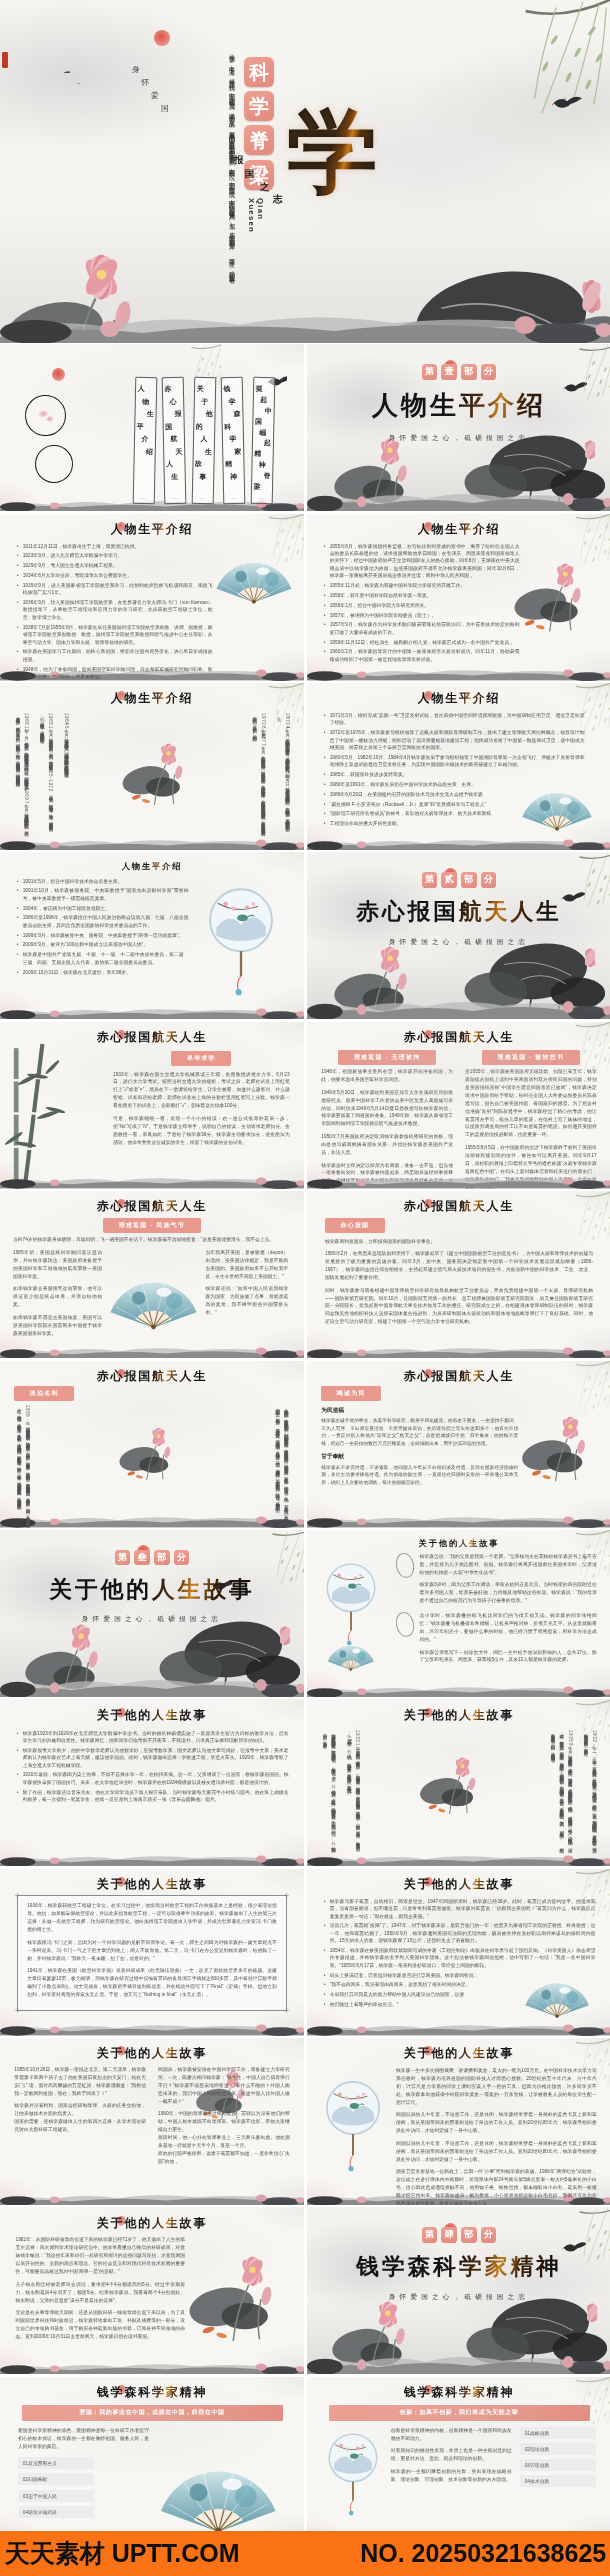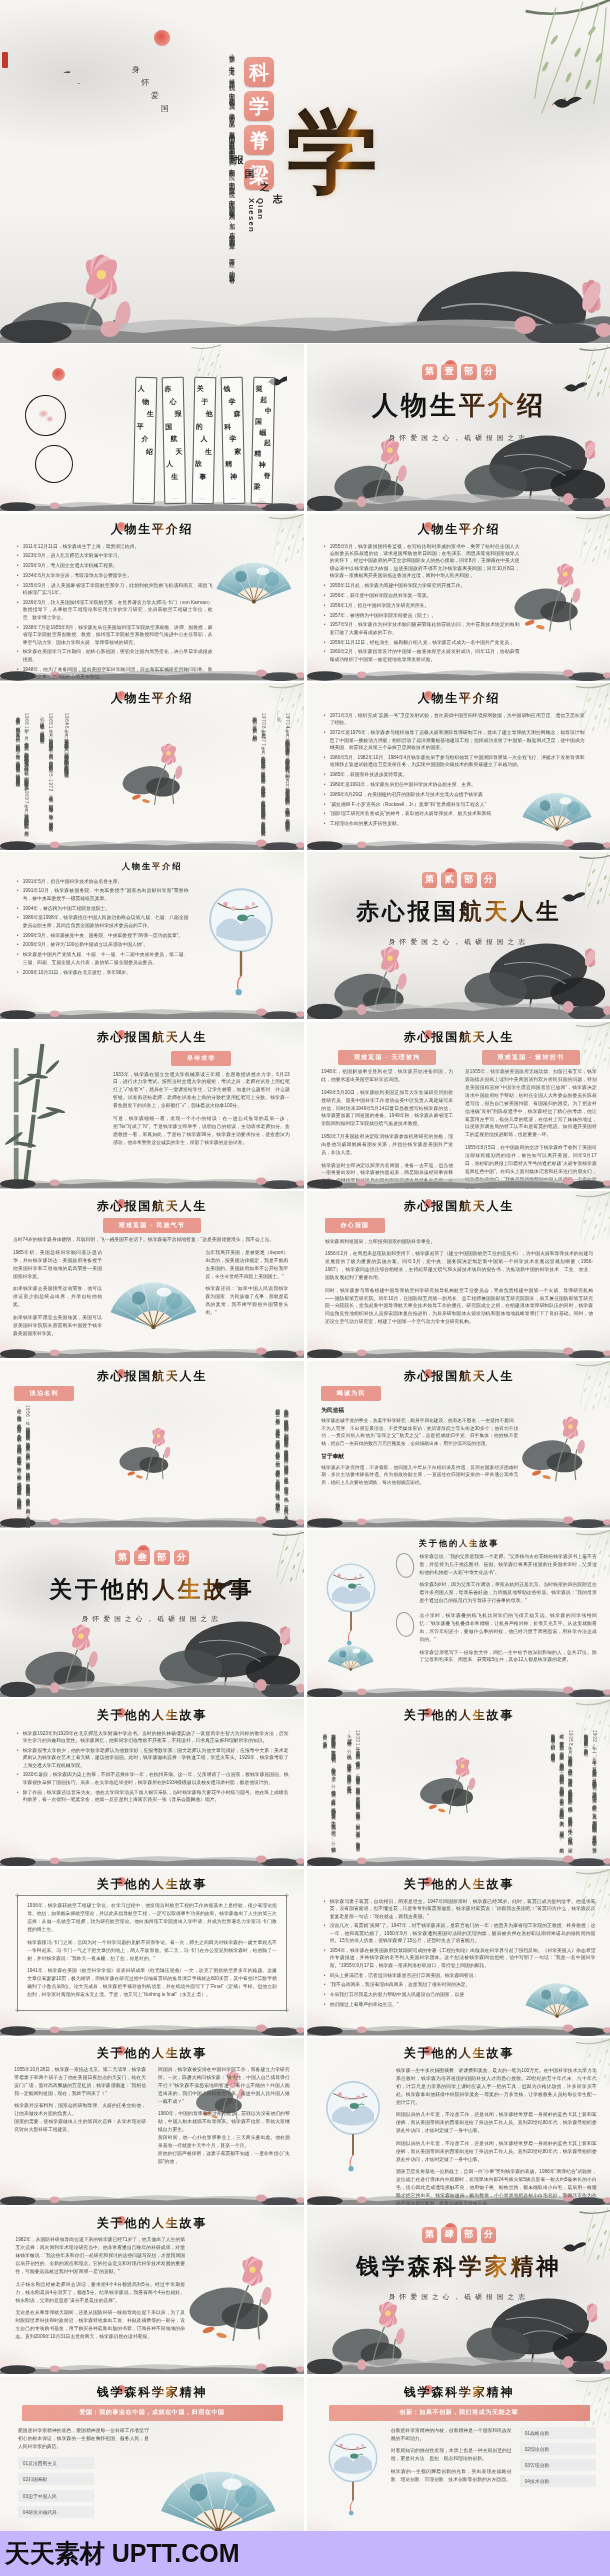--- a/index.html
+++ b/index.html
@@ -113,21 +113,21 @@
   .gbox .li{background:#ececec;color:#555;font-size:4.8px;padding:3px 4.8px;margin-bottom:4.2px;width:66px;}
   .ring{width:15.5px;height:22.7px;border:0.9px solid #9a9a9a;border-radius:50%;transform:rotate(-12deg);flex:none;}
   .frame{position:relative;border:0.6px solid #8b8b8b;margin:2.4px 16.7px 0;padding:6px 9.5px;background:rgba(255,255,255,.45);}
   .frame i{position:absolute;font-size:4.8px;color:#777;font-style:normal;}
   .frame i:nth-child(1){left:-2.4px;top:-3px;} .frame i:nth-child(2){right:-2.4px;top:-3px;}
   .frame i:nth-child(3){left:-2.4px;bottom:-3px;} .frame i:nth-child(4){right:-2.4px;bottom:-3px;}
   .banner{margin:3.6px 21.5px 0;background:linear-gradient(160deg,#eda093,#e38c80);color:#fff;
     font-size:6px;font-weight:700;letter-spacing:0.6px;text-align:center;padding:3.6px 0;border-radius:1.2px;}
 
   
-  .footer{position:absolute;left:0;bottom:0;width:611px;height:45px;background:#c4b5fd;z-index:10;
+  .footer{position:absolute;left:0;bottom:0;width:611px;height:45px;background:#f97316;z-index:10;
     display:flex;align-items:center;justify-content:space-between;padding:0 4.8px;box-sizing:border-box;}
   .footer .ftl{font-size:25px;font-weight:800;color:#101010;letter-spacing:0;}
   .footer .ftr{font-size:25px;font-weight:800;color:#101010;}
 </style>
 </head>
 <body>
 
 <svg width="0" height="0" style="position:absolute">
   <defs>
     <linearGradient id="fanG" x1="0" y1="0" x2="0" y2="1">
@@ -1007,16 +1007,17 @@
           <svg viewBox="0 0 512 36" preserveAspectRatio="none">
             <use href="#mtn"></use>
           </svg>
         </div>
     </div>
 
   </div>
 
   <div class="footer">
     <span class="ftl">天天素材 UPTT.COM</span>
+    <span class="ftr">NO. 20250321638625</span>
   </div>
 
 </div>
 
 
 </body></html>

